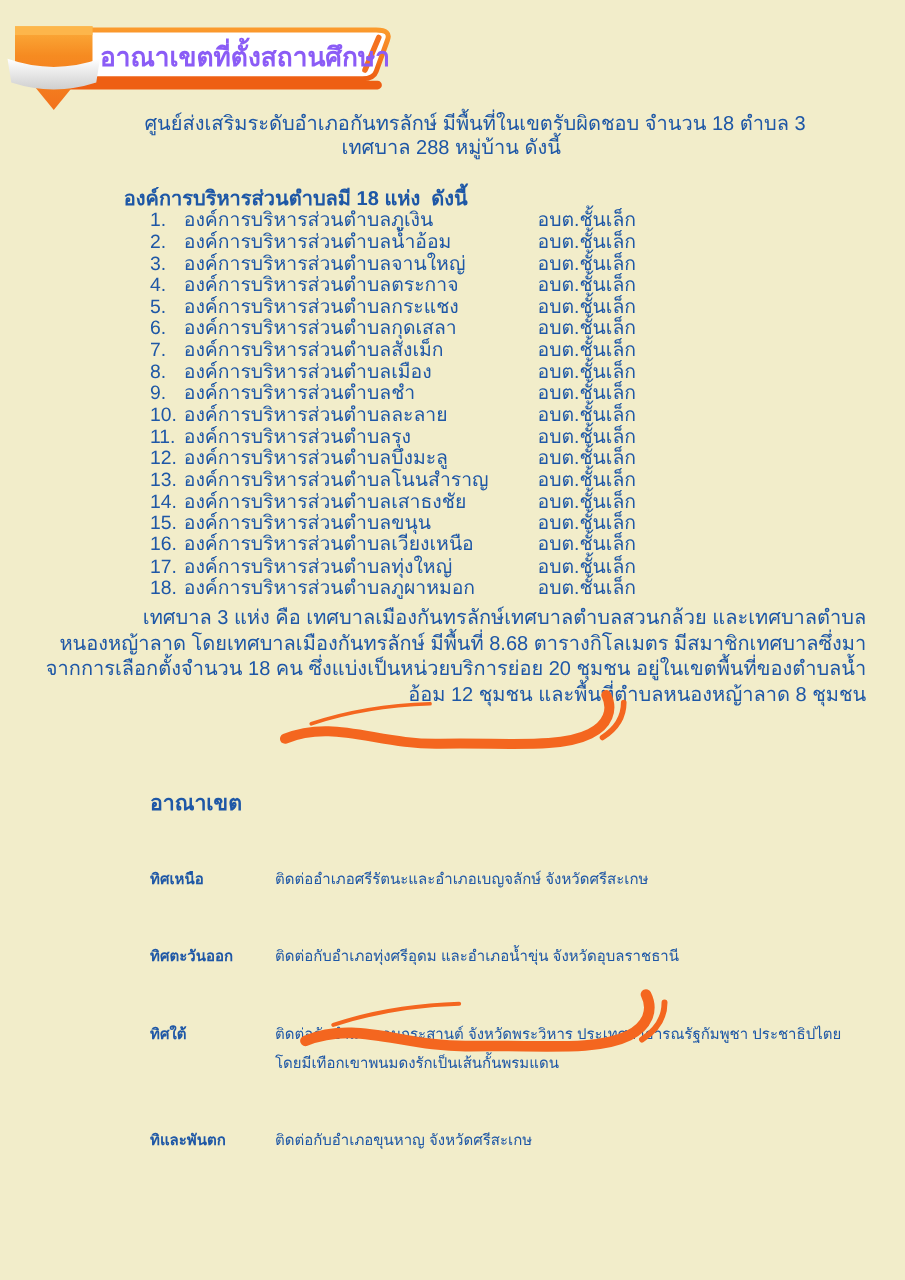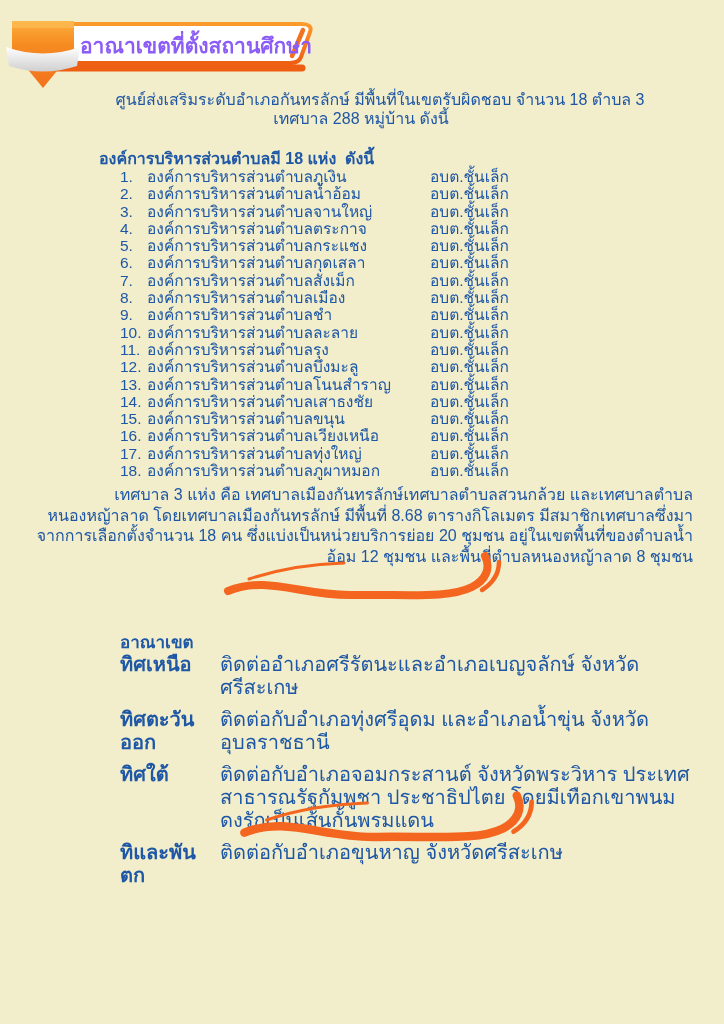--- a/index.html
+++ b/index.html
@@ -37,21 +37,21 @@
   .muni{
     position:absolute;left:33px;top:485px;width:660px;
     font-size:16px;line-height:20.5px;text-indent:68px;text-align:right;
   }
   
   .boundary-heading{
     position:absolute;left:120px;top:628px;
     font-size:17px;font-weight:bold;
   }
   .boundary-rows{position:absolute;left:120px;top:653px;width:575px;}
-  .boundary-row{display:flex;margin-bottom:9px;line-height:23px;font-size:20px;}
+  .boundary-row{display:flex;margin-bottom:9px;line-height:23px;font-size:12px;margin-top:39px;}
   .boundary-label{flex:0 0 100px;font-weight:bold;}
   .boundary-text{flex:1;}
   
   .swoosh-mid{position:absolute;left:222px;top:549px;width:300px;height:62px;}
   .swoosh-bottom{position:absolute;left:238px;top:786px;width:318px;height:70px;}
 </style>
 </head>
 <body>
 
 <div class="page">

